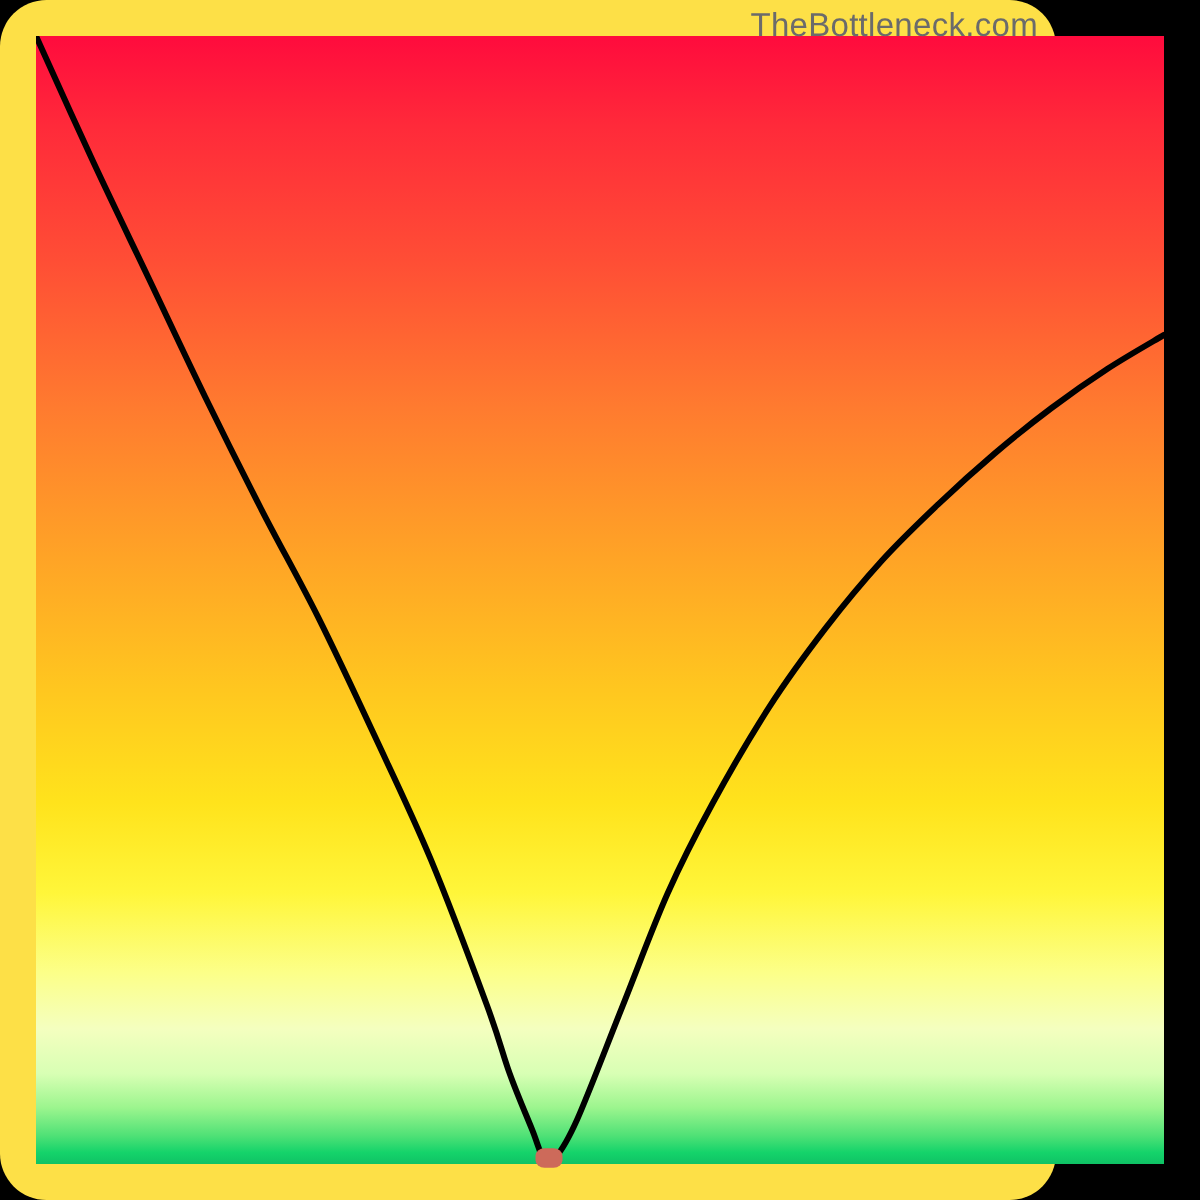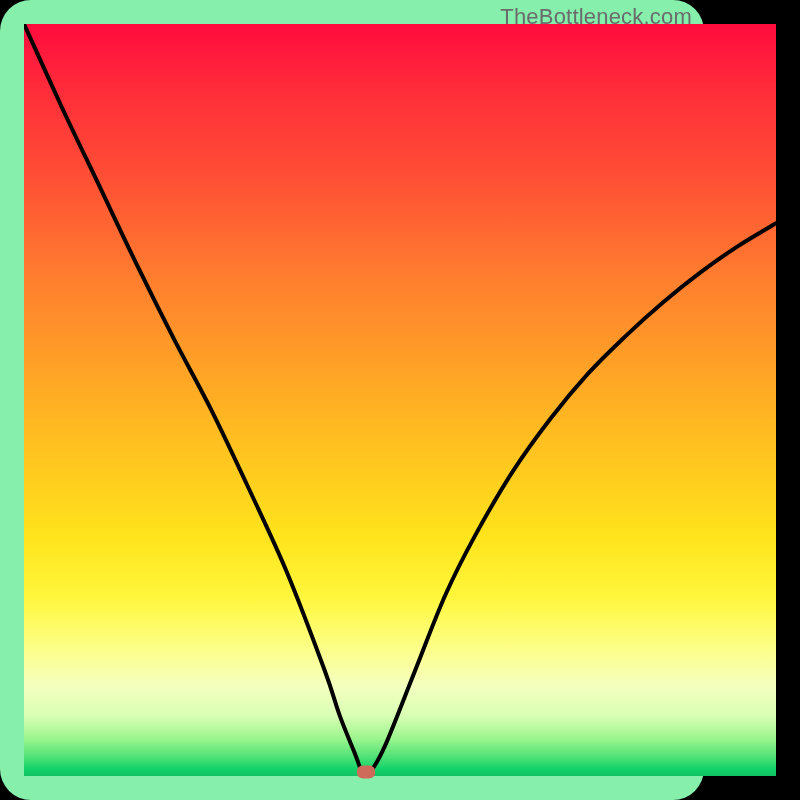--- a/index.html
+++ b/index.html
@@ -8,21 +8,21 @@
     width: 800px;
     height: 800px;
     background: #000;
     overflow: hidden;
     font-family: Arial, Helvetica, sans-serif;
   }
   .frame {
     position: relative;
     width: 704px;
     height: 800px;
-    background: #86efac;
+    background: #fde047;
     border-radius: 31px;
   }
   .watermark {
     position: absolute;
     top: 4px;
     right: 12px;
     color: #6b6b6b;
     font-size: 22px;
     letter-spacing: 0.2px;
     z-index: 20;

